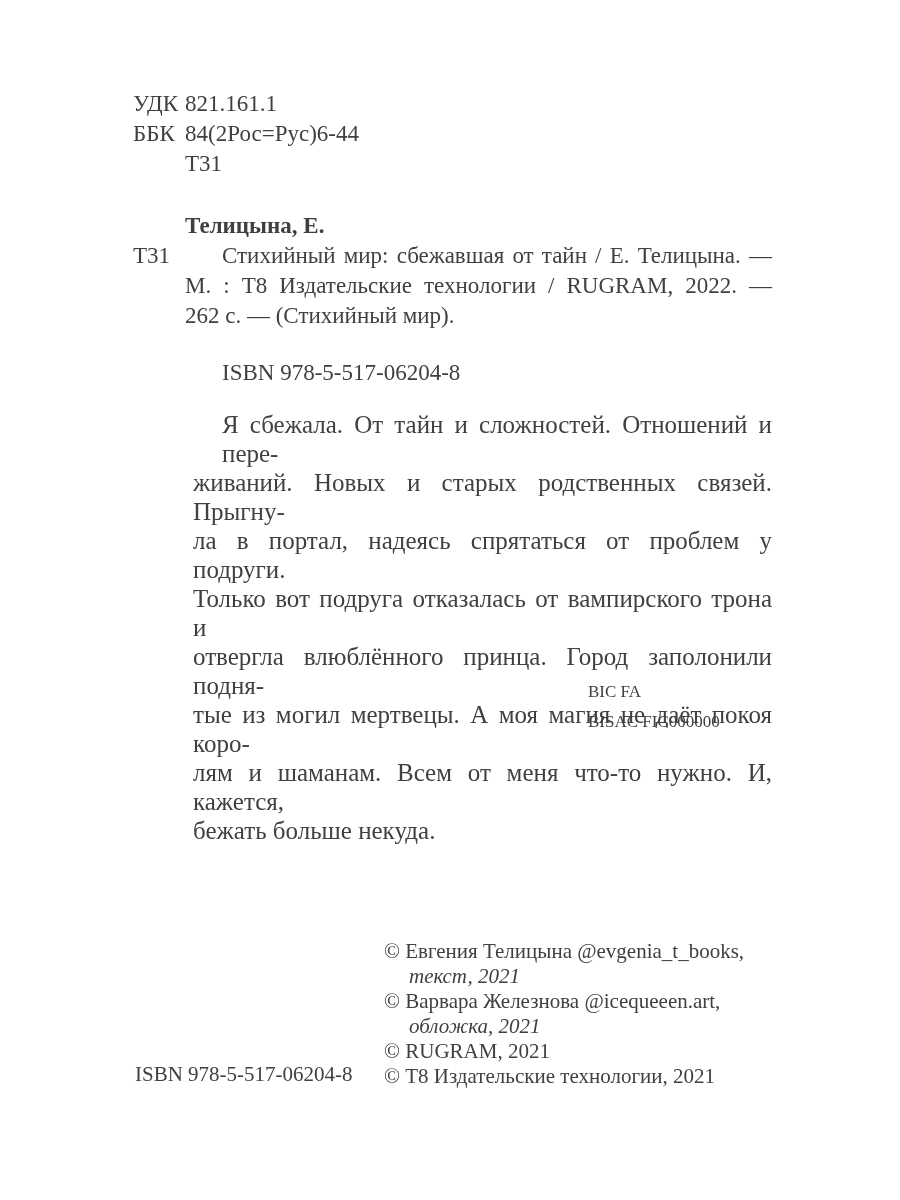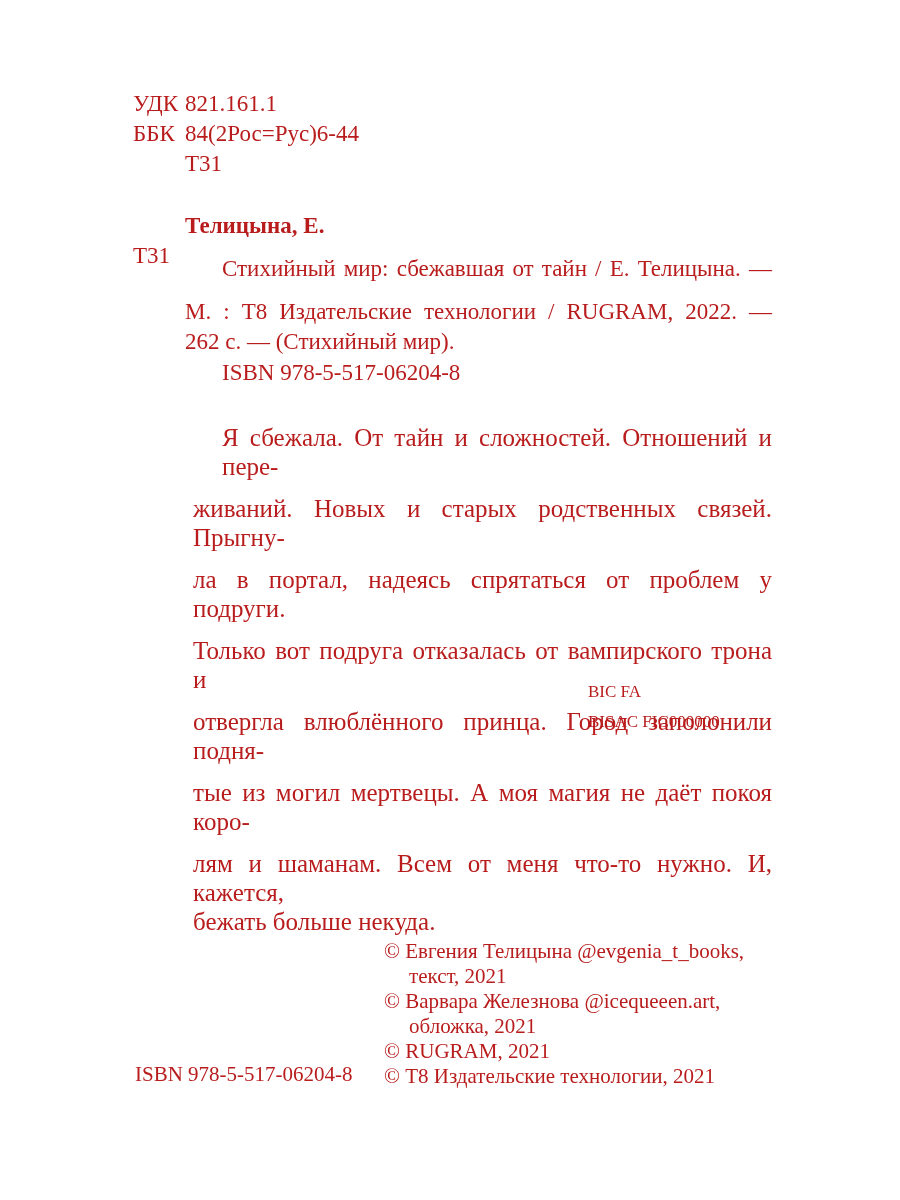--- a/index.html
+++ b/index.html
@@ -6,21 +6,21 @@
     margin: 0;
     padding: 0;
     background: #ffffff;
   }
   .page {
     position: relative;
     width: 900px;
     height: 1200px;
     background: #ffffff;
     font-family: "Liberation Serif", serif;
-    color: #b91c1c;
+    color: #404040;
     overflow: hidden;
   }
   .block { position: absolute; }
 
   
   .udk-block {
     left: 133px;
     top: 89px;
     font-size: 23px;
     line-height: 30px;
@@ -38,21 +38,20 @@
   }
   .bib-author { font-weight: bold; }
   .bib-index {
     position: absolute;
     left: -52px;
     top: 30px;
   }
   .jline {
     text-align: justify;
     text-align-last: justify;
-    margin-top: 13px;
   }
   .bib-first { padding-left: 37px; }
 
   
   .isbn-mid {
     left: 222px;
     top: 358px;
     font-size: 23px;
     line-height: 30px;
   }
@@ -75,21 +74,21 @@
     line-height: 30px;
   }
 
   
   .copyright-block {
     left: 384px;
     top: 939px;
     font-size: 21px;
     line-height: 25px;
   }
-  .cr-cont { padding-left: 25px; }
+  .cr-cont { padding-left: 25px; font-style: italic; }
 
   
   .isbn-bottom {
     left: 135px;
     top: 1062px;
     font-size: 21px;
     line-height: 25px;
   }
 </style>
 </head>

